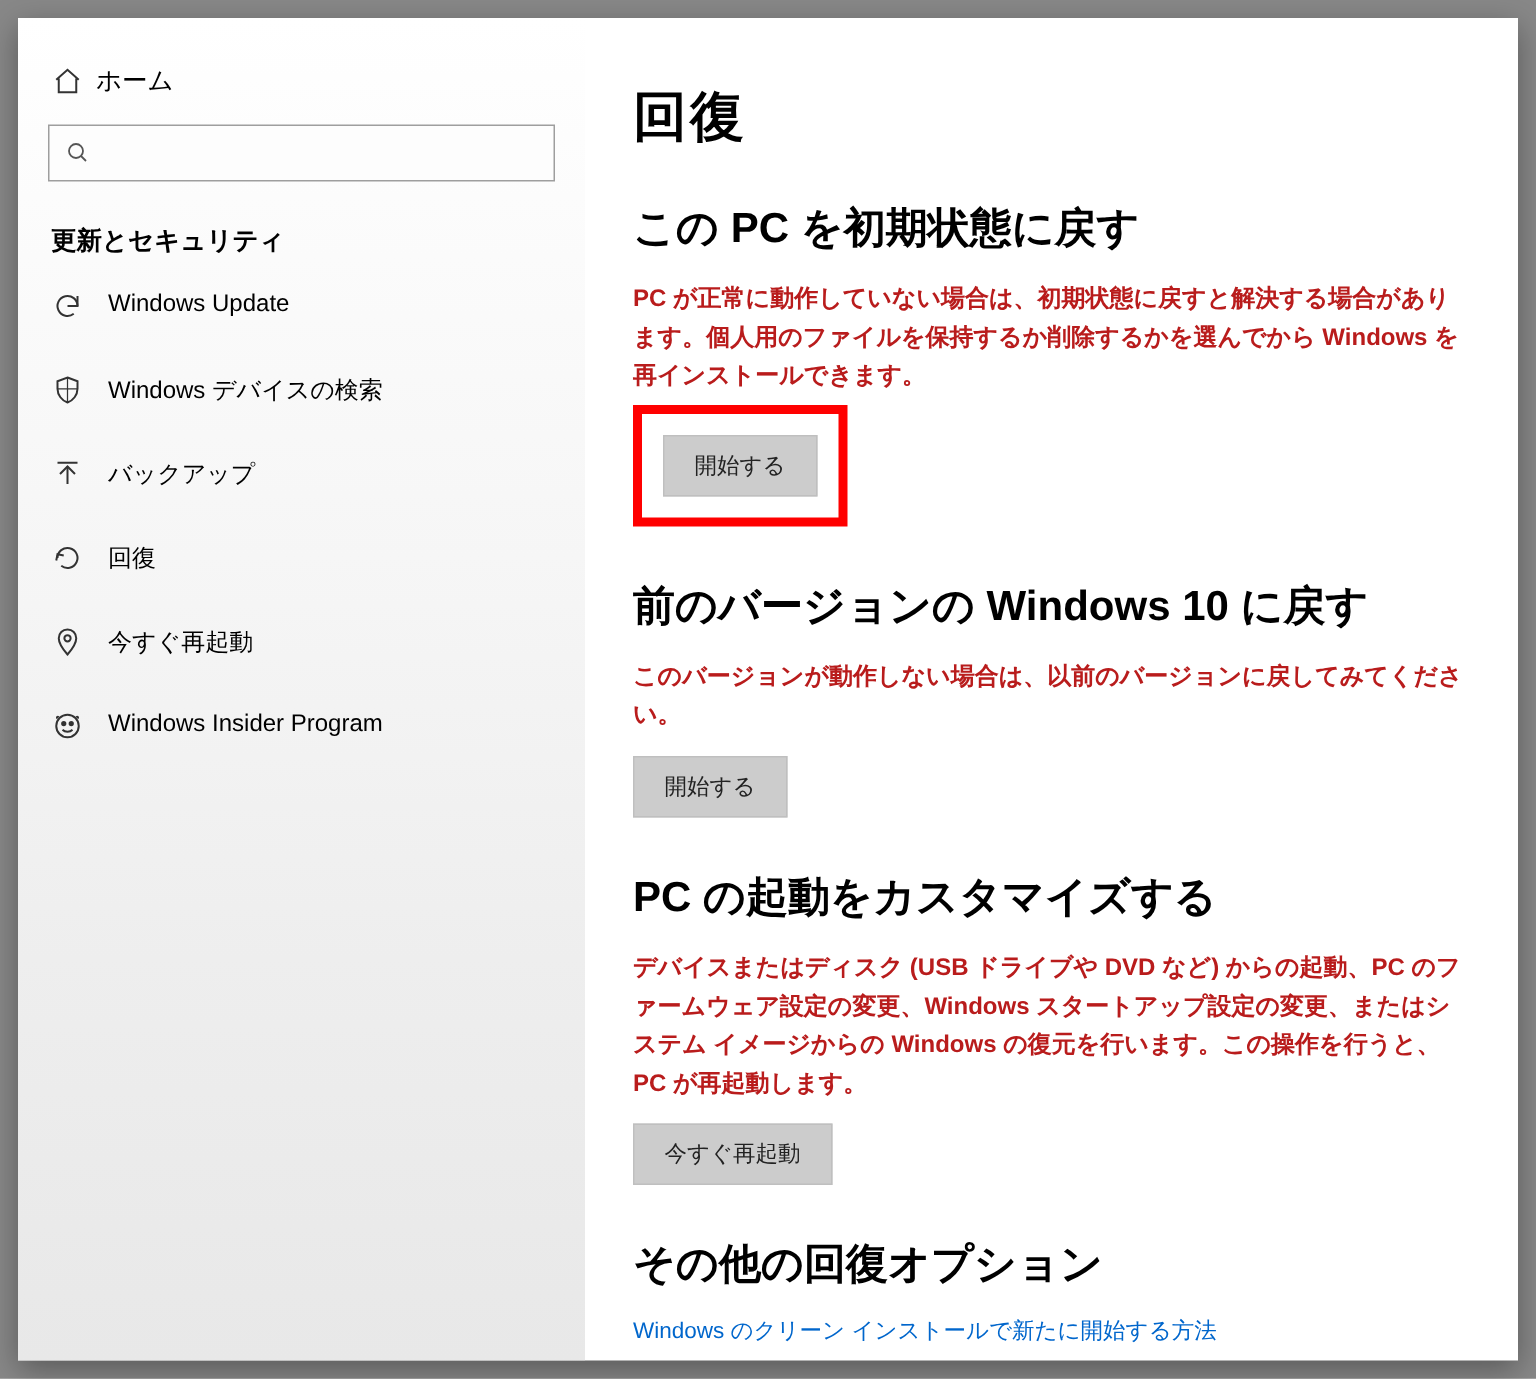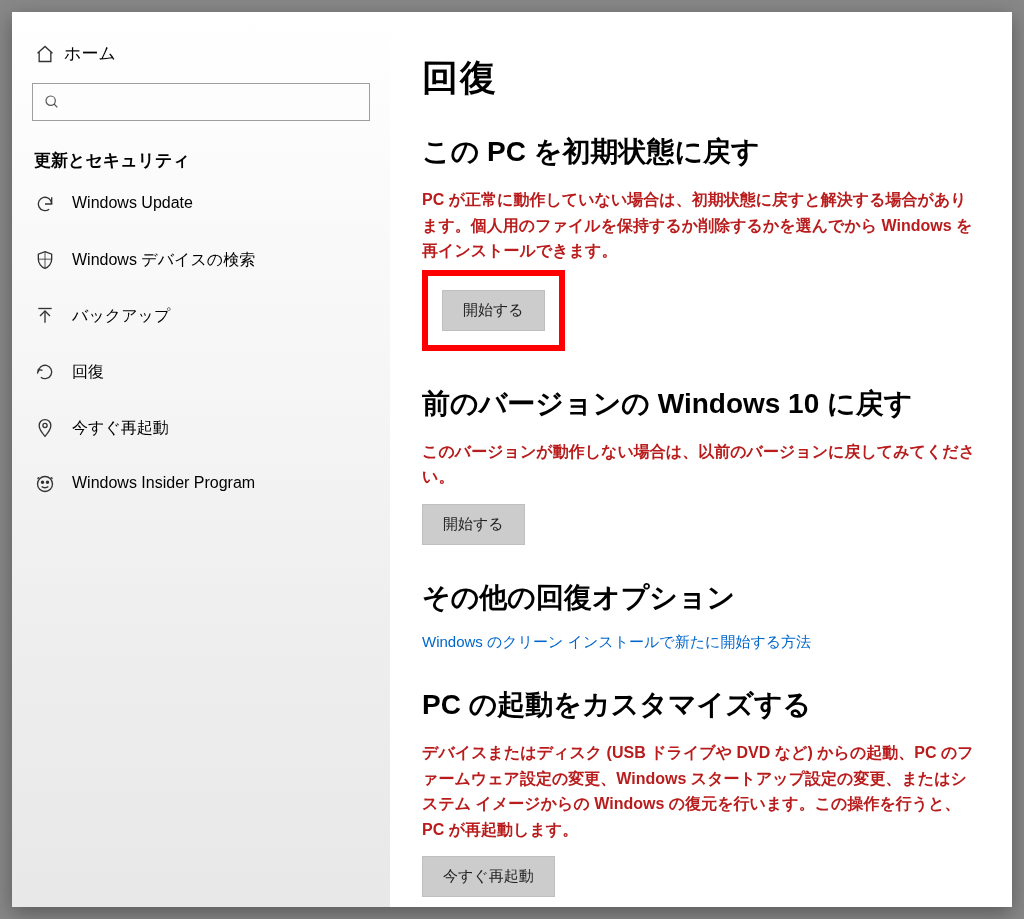--- a/index.html
+++ b/index.html
@@ -255,25 +255,25 @@
       </span>
     </div>
 
     <div>
       <h2 class="section-title">前のバージョンの Windows 10 に戻す</h2>
       <p class="section-desc">このバージョンが動作しない場合は、以前のバージョンに戻してみてください。</p>
       <button class="win-button">開始する</button>
     </div>
 
     <div>
-      <h2 class="section-title">その他の回復オプション</h2>
-      <span class="link">Windows のクリーン インストールで新たに開始する方法</span>
-    </div>
-
-    <div>
       <h2 class="section-title">PC の起動をカスタマイズする</h2>
       <p class="section-desc">デバイスまたはディスク (USB ドライブや DVD など) からの起動、PC のファームウェア設定の変更、Windows スタートアップ設定の変更、またはシステム イメージからの Windows の復元を行います。この操作を行うと、PC が再起動します。</p>
       <button class="win-button">今すぐ再起動</button>
     </div>
 
+    <div>
+      <h2 class="section-title">その他の回復オプション</h2>
+      <span class="link">Windows のクリーン インストールで新たに開始する方法</span>
+    </div>
+
   </div>
 
 </div>
 
 </body></html>

